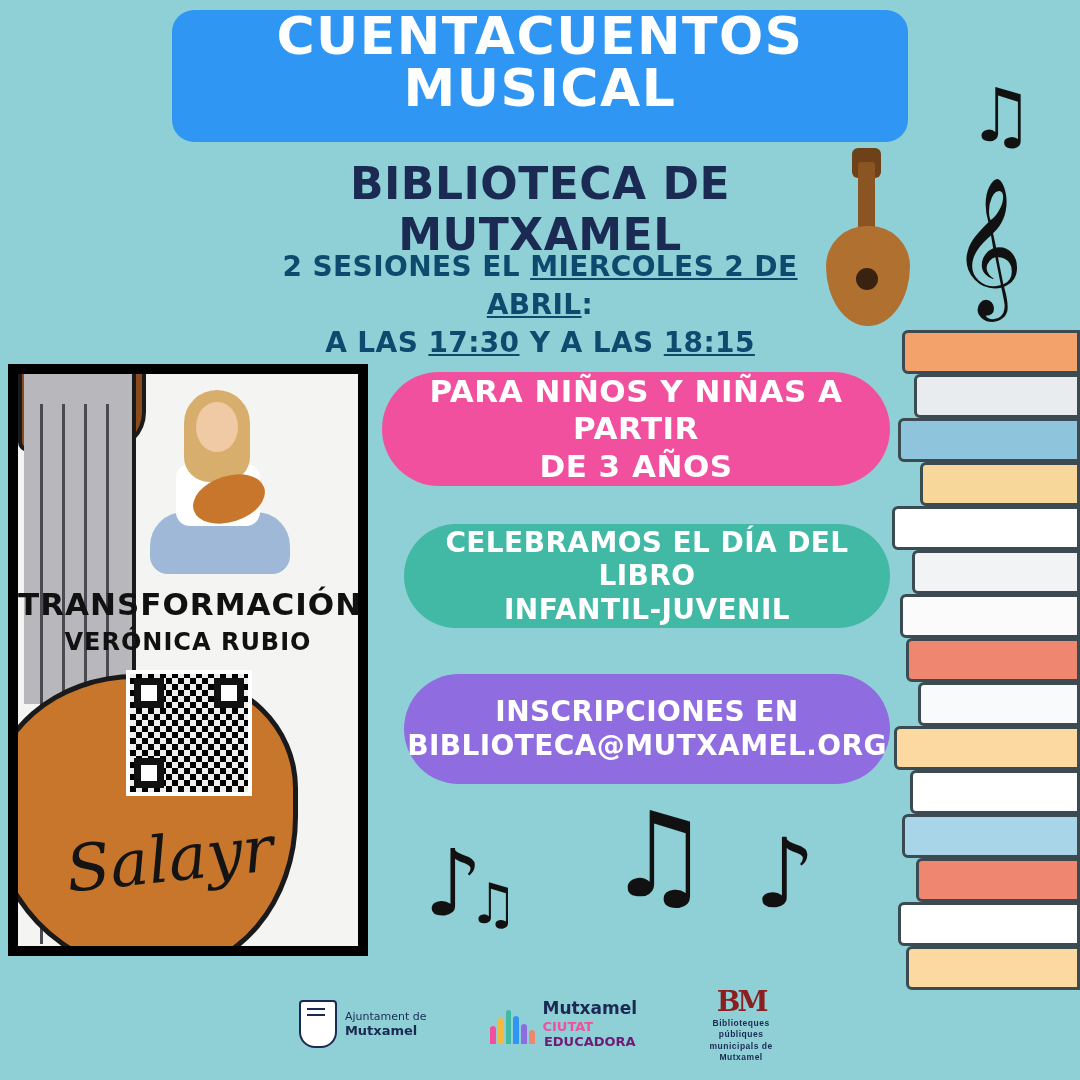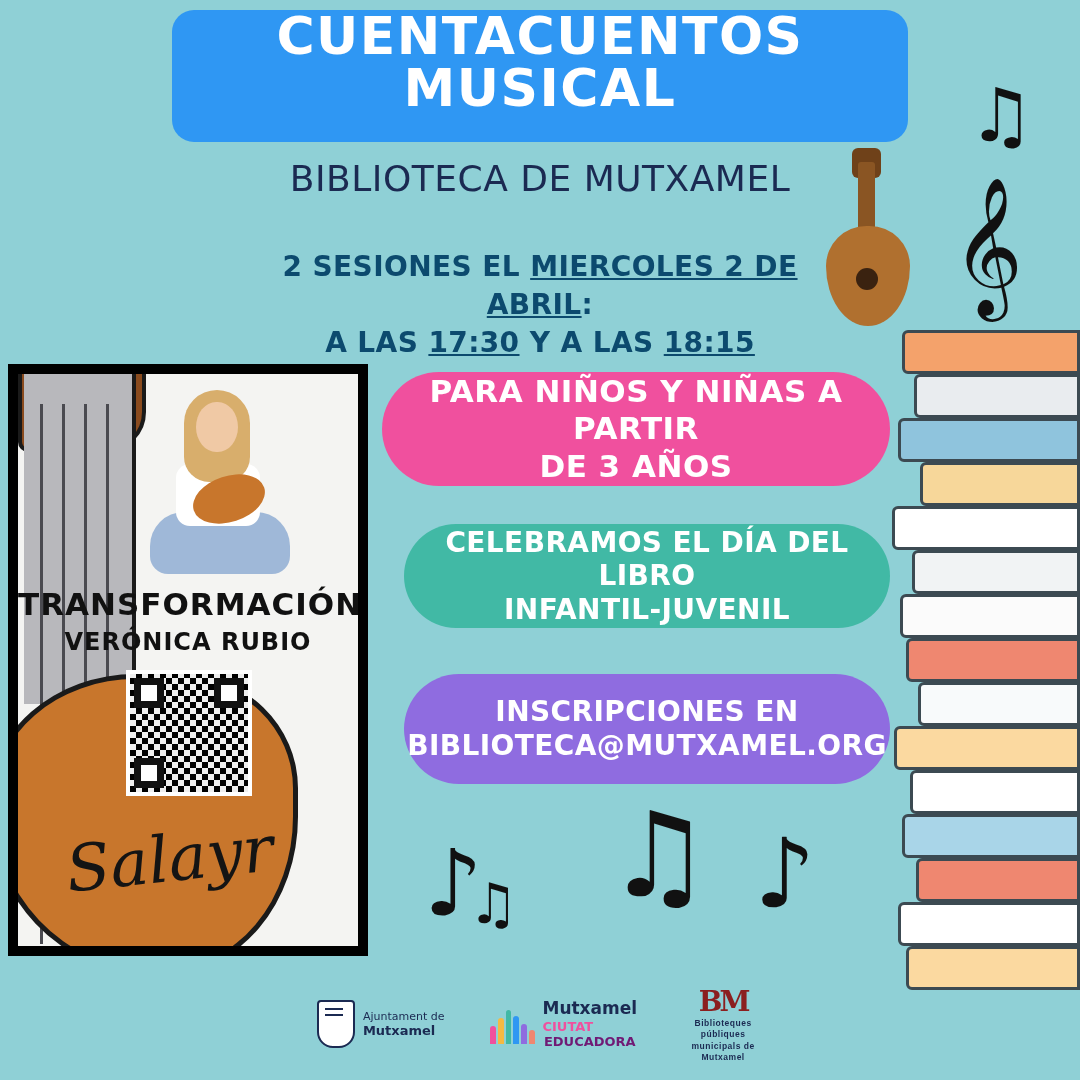--- a/index.html
+++ b/index.html
@@ -84,22 +84,22 @@
   .badge-text .u { text-decoration: underline; }
 
   
   .library-name {
     position: absolute;
     left: 250px;
     top: 158px;
     width: 580px;
     text-align: center;
     color: #1b2a52;
-    font-size: 36px;
-    font-weight: normal;
+    font-size: 44px;
+    font-weight: bold;
     letter-spacing: 0.5px;
     font-family: "DejaVu Sans", sans-serif;
   }
   .sessions {
     position: absolute;
     left: 240px;
     top: 232px;
     width: 600px;
     text-align: center;
     color: #0c4a6e;
@@ -372,21 +372,21 @@
   
   .footer {
     position: absolute;
     left: 0;
     bottom: 8px;
     width: 1080px;
     height: 96px;
     display: flex;
     align-items: center;
     justify-content: center;
-    gap: 46px;
+    gap: 64px;
   }
   .logo {
     display: flex;
     align-items: center;
     gap: 8px;
   }
   .logo-text {
     color: #1b2a52;
     font-size: 13px;
     font-weight: bold;

